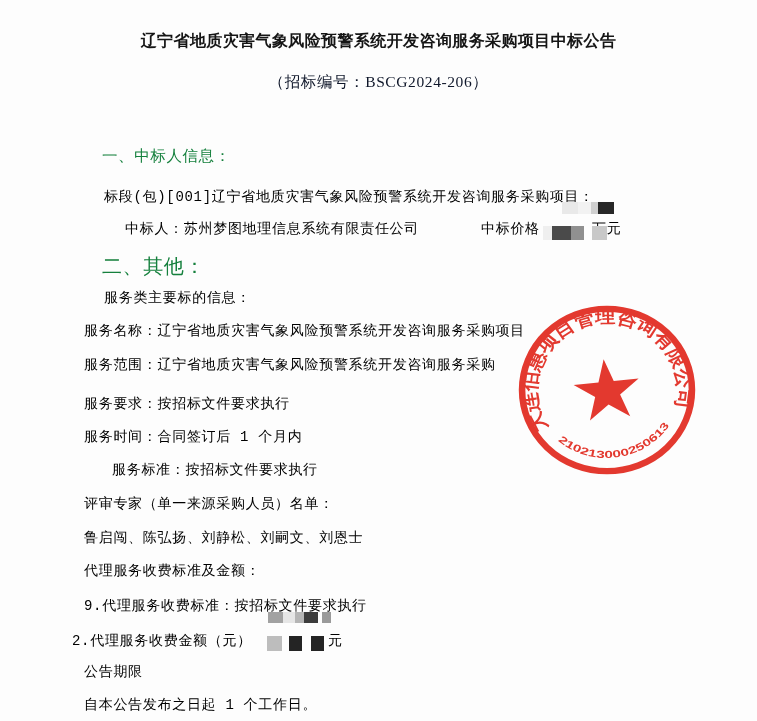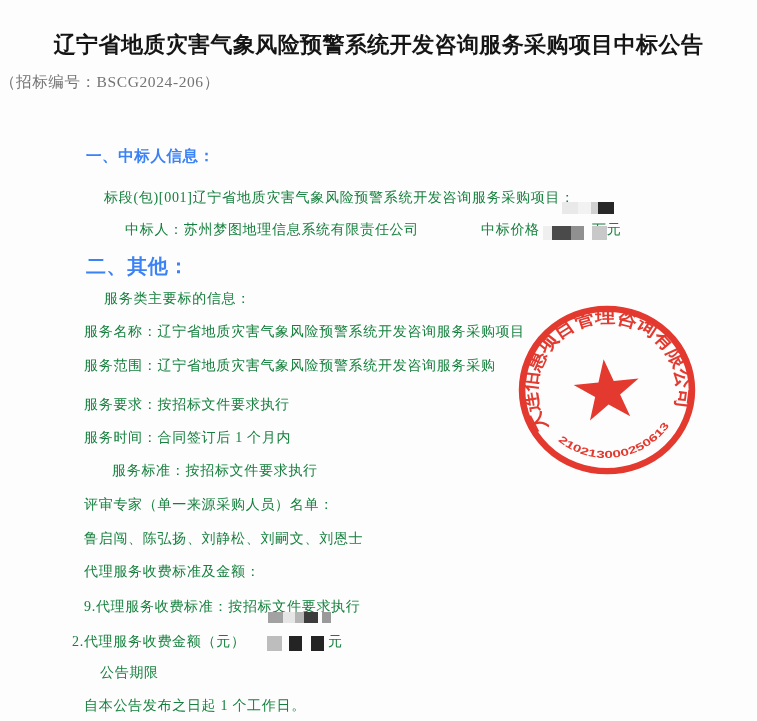--- a/index.html
+++ b/index.html
@@ -5,28 +5,28 @@
   html,body{margin:0;padding:0;}
   body{
     width:757px;height:721px;position:relative;overflow:hidden;
     background:#fdfdfd;
     font-family:"Liberation Serif","DejaVu Serif",serif;
     color:#1c1c1c;
   }
   .abs{position:absolute;white-space:nowrap;line-height:1.25;}
   .title{
     left:0;top:31px;width:757px;text-align:center;
-    font-size:22px;font-weight:bold;letter-spacing:0.4px;color:#151515;
+    font-size:16px;font-weight:bold;letter-spacing:0.4px;color:#151515;
   }
   .subtitle{
-    left:0;top:72px;width:757px;text-align:left;
-    font-size:15.5px;letter-spacing:0.6px;color:#737373;
+    left:0;top:72px;width:757px;text-align:center;
+    font-size:15.5px;letter-spacing:0.6px;color:#0f172a;
   }
-  .h{font-size:15px;font-weight:bold;color:#3b82f6;letter-spacing:0.6px;}
-  .b{font-size:14px;letter-spacing:0.7px;color:#15803d;}
+  .h{font-size:15px;font-weight:normal;color:#15803d;letter-spacing:0.6px;margin-left:16px;}
+  .b{font-size:14px;letter-spacing:0.7px;color:#000000;font-family:Liberation Mono, monospace;}
   .mosaic{position:absolute;display:flex;align-items:center;}
   .mosaic i{display:inline-block;height:100%;}
   .seal-wrap{
     position:absolute;left:516px;top:303px;width:182px;height:174px;
     mix-blend-mode:multiply;opacity:0.93;z-index:5;
   }
 </style>
 </head>
 <body>
 
@@ -97,21 +97,21 @@
   <span class="mosaic" style="left:267px;top:636px;height:15px;">
     <i style="width:15px;background:#bdbdbd"></i>
       <i style="width:7px;background:#fdfdfd"></i>
       <i style="width:13px;background:#242424"></i>
       <i style="width:9px;background:#fdfdfd"></i>
       <i style="width:13px;background:#242424"></i>
   </span>
 
   <div class="abs b" style="left:328px;top:633px;">元</div>
 
-  <div class="abs b" style="left:100px;top:664px;">公告期限</div>
+  <div class="abs b" style="left:84px;top:664px;">公告期限</div>
 
   <div class="abs b" style="left:84px;top:697px;">自本公告发布之日起 1 个工作日。</div>
 
   <div class="seal-wrap">
     <svg width="182" height="174" viewBox="0 0 180 180" preserveAspectRatio="none">
       <defs>
         <path id="arcTop" d="M 28.2 122.9 A 70 70 0 1 1 151.8 122.9" fill="none"></path>
         <path id="arcBottom" d="M 34.8 135.6 A 74 74 0 0 0 145.2 135.6" fill="none"></path>
       </defs>
       <circle cx="90" cy="90" r="84" fill="none" stroke-width="6.5" stroke="#e32a1f"></circle>

